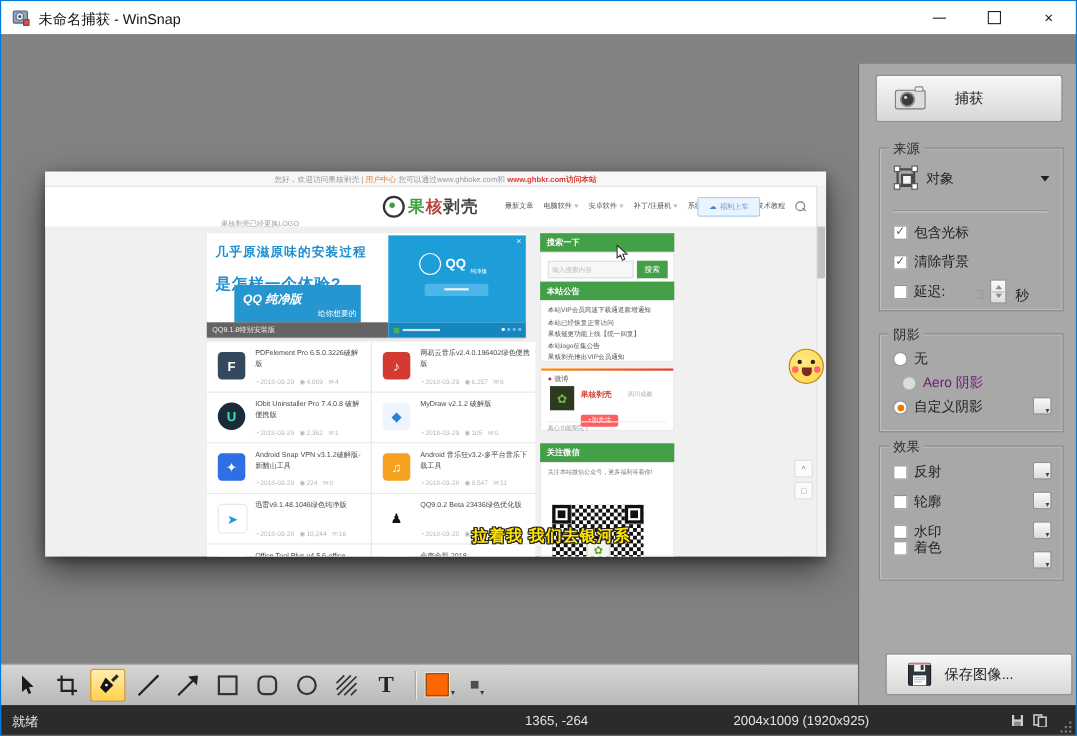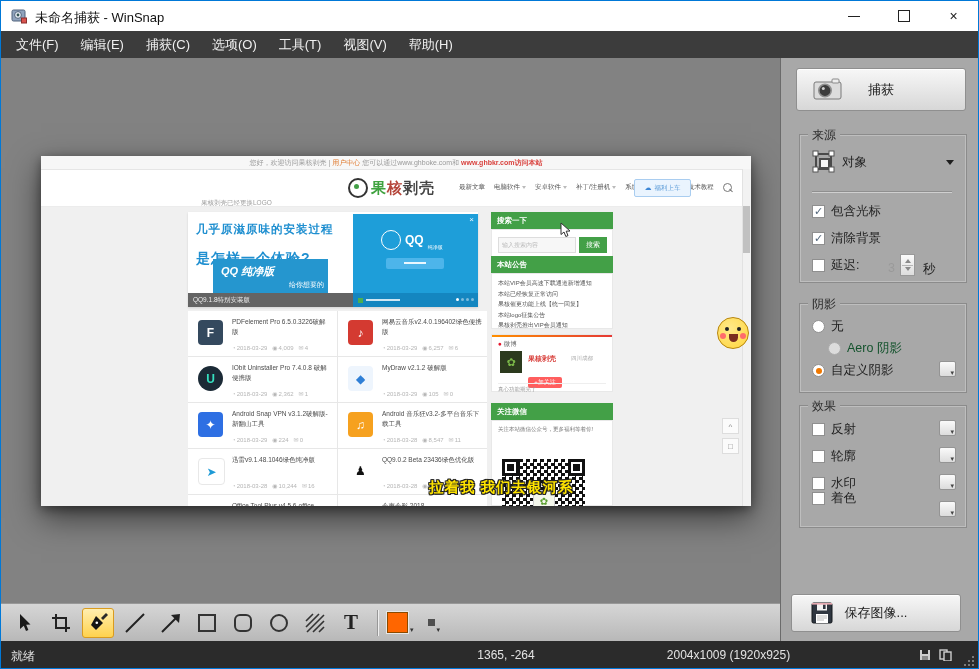--- a/index.html
+++ b/index.html
@@ -138,29 +138,20 @@
         <span class="min"></span>
       </div>
     <div class="ab wbtn" style="left:880px">
         <span class="max"></span>
       </div>
     <div class="ab wbtn" style="left:930px">
         <span class="cls">×</span>
       </div>
   </div>
 
-  <div class="ab menubar">
-    <span class="menu-item">文件(F)</span>
-    <span class="menu-item">编辑(E)</span>
-    <span class="menu-item">捕获(C)</span>
-    <span class="menu-item">选项(O)</span>
-    <span class="menu-item">工具(T)</span>
-    <span class="menu-item">视图(V)</span>
-    <span class="menu-item">帮助(H)</span>
-  </div>
 
   <div class="ab canvas">
     <div class="ab page">
 
       <div class="ab ptop">
         <span>您好，欢迎访问果核剥壳 |</span>
         <span class="uc">用户中心</span>
         <span>您可以通过www.ghboke.com和</span>
         <span class="red">www.ghbkr.com访问本站</span>
       </div>
@@ -440,21 +431,21 @@
         </div>
       <span style="position:absolute;left:123px;top:126px;font-size:12.5px;color:#1e1e1e">秒</span>
     </div>
 
     <div class="group" style="left:18px;top:245px;width:166px;height:88px">
       <span class="gtitle">阴影</span>
       <div class="srow" style="left:12px;top:14px">
         <span class="radio"></span>
         <span>无</span>
       </div>
-      <div class="srow" style="left:28px;top:36px;color:#14532d">
+      <div class="srow" style="left:20px;top:36px;color:#701a75">
         <span class="radio dis"></span>
         <span>Aero 阴影</span>
       </div>
       <div class="srow" style="left:12px;top:58px">
         <span class="radio on"></span>
         <span>自定义阴影</span>
       </div>
       <div class="optbtn" style="left:139px;top:57px"></div>
     </div>
 
@@ -475,21 +466,21 @@
         <span>水印</span>
       </div>
       <div class="optbtn" style="left:139px;top:68px"></div>
       <div class="srow" style="left:12px;top:84px">
         <span class="cb"></span>
         <span>着色</span>
       </div>
       <div class="optbtn" style="left:139px;top:95px"></div>
     </div>
 
-    <div class="sbtn-big" style="left:10px;top:536px;width:168px;height:36px">
+    <div class="sbtn-big" style="left:24px;top:536px;width:168px;height:36px">
       <svg style="position:absolute;left:18px;top:7px" width="24" height="22">
         <rect x="2" y="1" width="20" height="20" rx="1.5" fill="#2f3640" stroke="#15181d"></rect>
         <rect x="7" y="1.5" width="10" height="7" fill="#f2f2f2"></rect>
         <rect x="13" y="2.5" width="2.6" height="4.5" fill="#2f3640"></rect>
         <rect x="6" y="12" width="12" height="9" fill="#fff"></rect>
         <path d="M7,14 H17 M7,16 H17 M7,18 H14" stroke="#bbb" stroke-width="1"></path>
         <rect x="2" y="1" width="20" height="1.6" fill="#e6a8b0"></rect>
       </svg>
       <span>保存图像...</span>
     </div>

